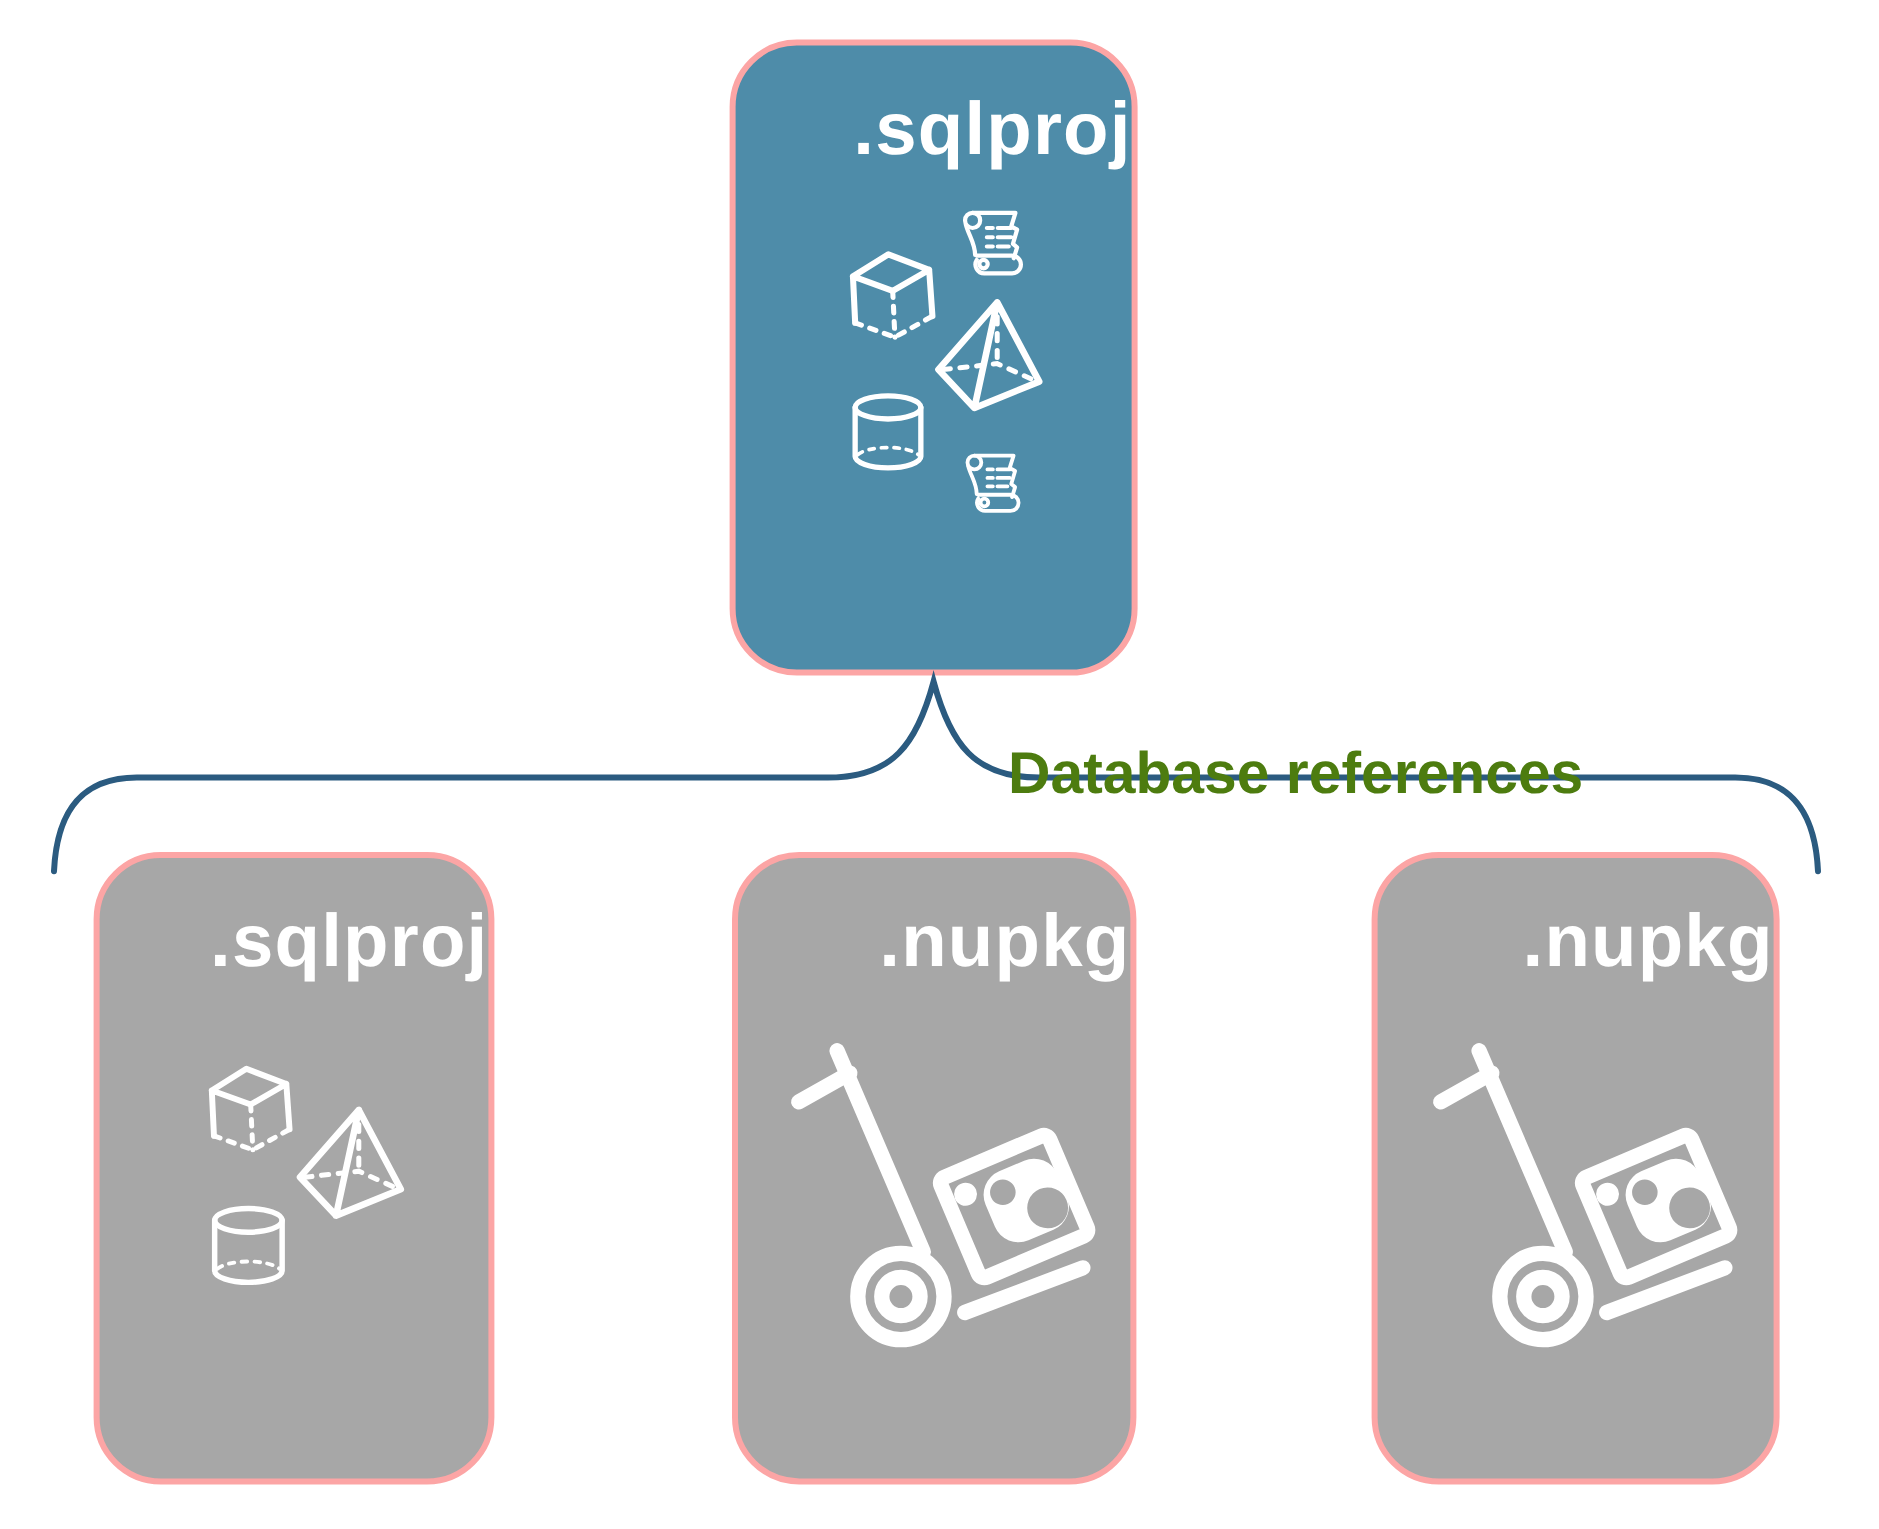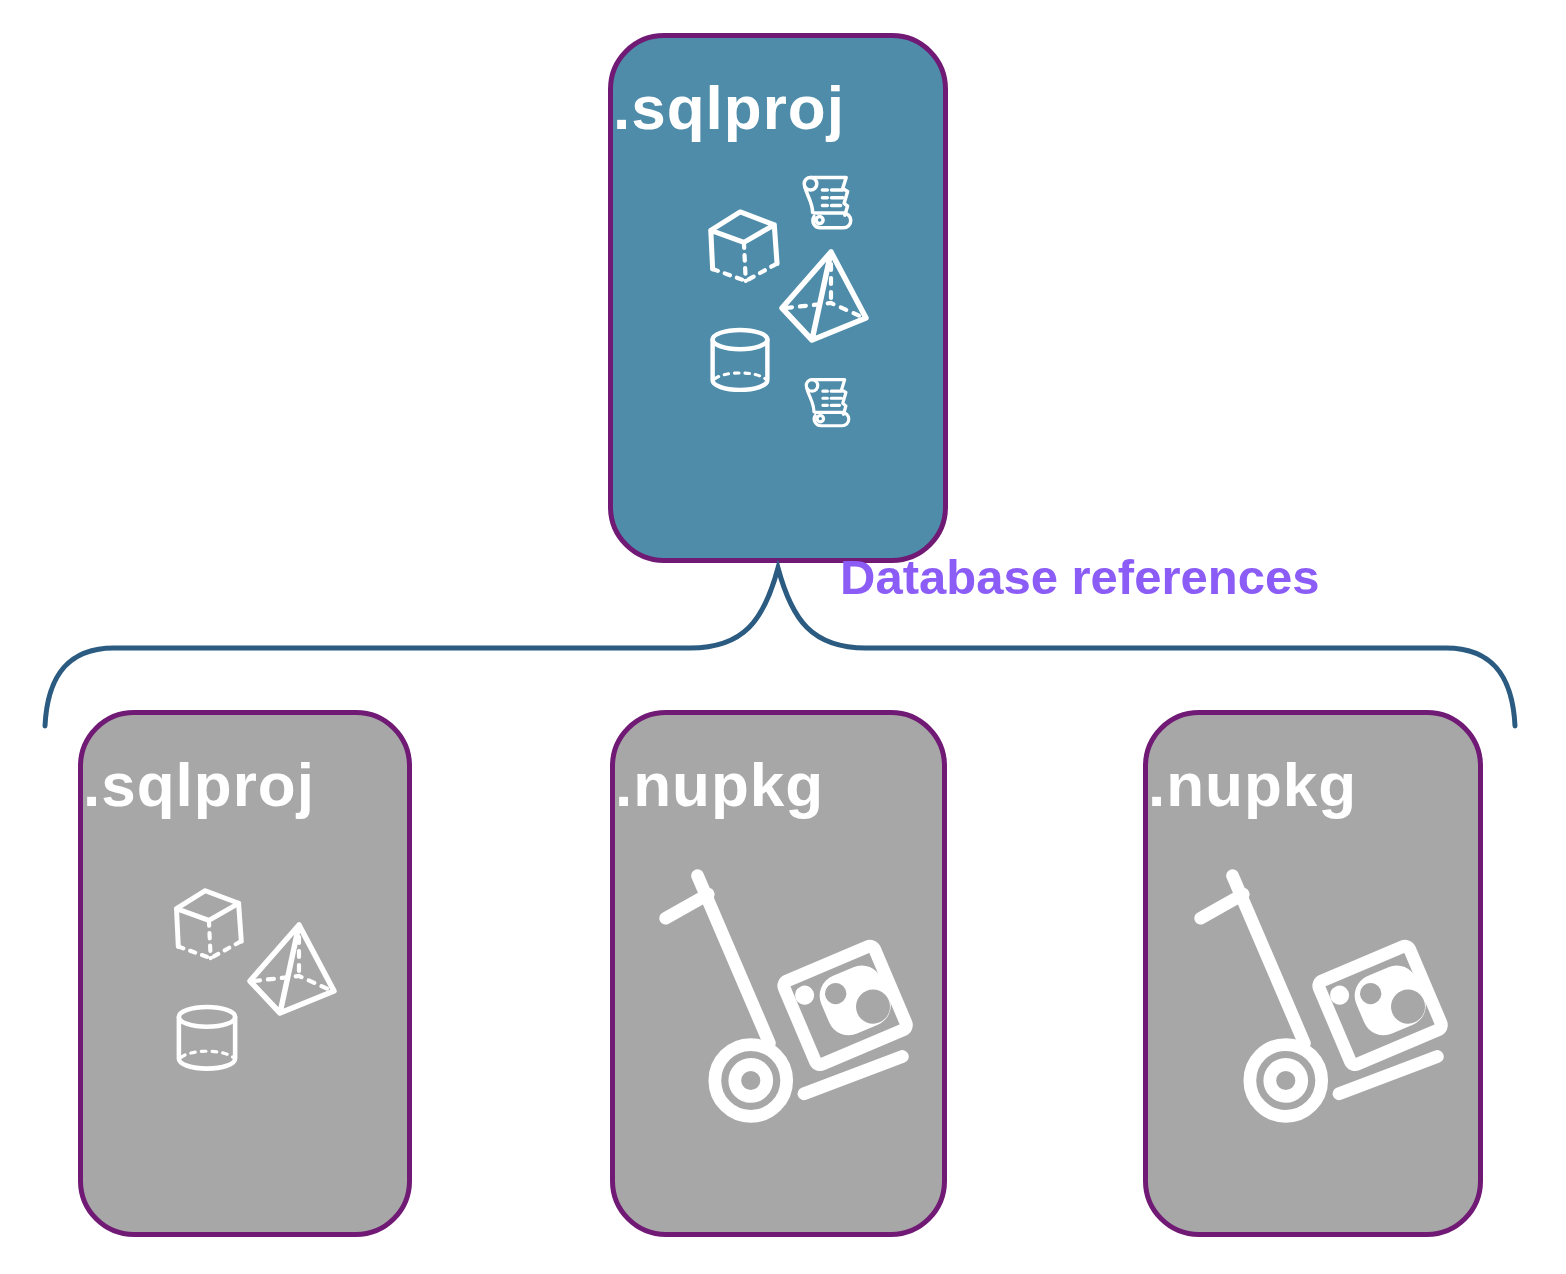--- a/index.html
+++ b/index.html
@@ -6,42 +6,42 @@
   .canvas{
     position:relative;
     width:1566px;height:1274px;
     background:#ffffff;
     font-family:"Liberation Sans",sans-serif;
     overflow:hidden;
   }
   .node{
     position:absolute;
     box-sizing:border-box;
-    border:5px solid #701a75;
+    border:5px solid #fca5a5;
     border-radius:56px;
-    text-align:left;
+    text-align:right;
   }
   .node-teal{background:#4E8CA9;}
   .node-gray{background:#A7A7A7;}
   .node-label{
     color:#ffffff;
     font-weight:bold;
     font-size:62px;
     letter-spacing:1px;
     margin-top:36px;
     line-height:1.1;
   }
   .icon{position:absolute;}
   .brace-svg{position:absolute;left:0;top:558px;}
   .connector-label{
     position:absolute;
-    left:840px;top:549px;
+    left:840px;top:617px;
     font-size:49px;
     font-weight:bold;
-    color:#8b5cf6;
+    color:#4d7c0f;
     white-space:nowrap;
   }
   svg{display:block;}
 </style>
 </head>
 <body>
 
 <svg width="0" height="0" style="position:absolute" aria-hidden="true">
   <defs>
     <symbol id="sym-cube" viewBox="0 0 100 100">

